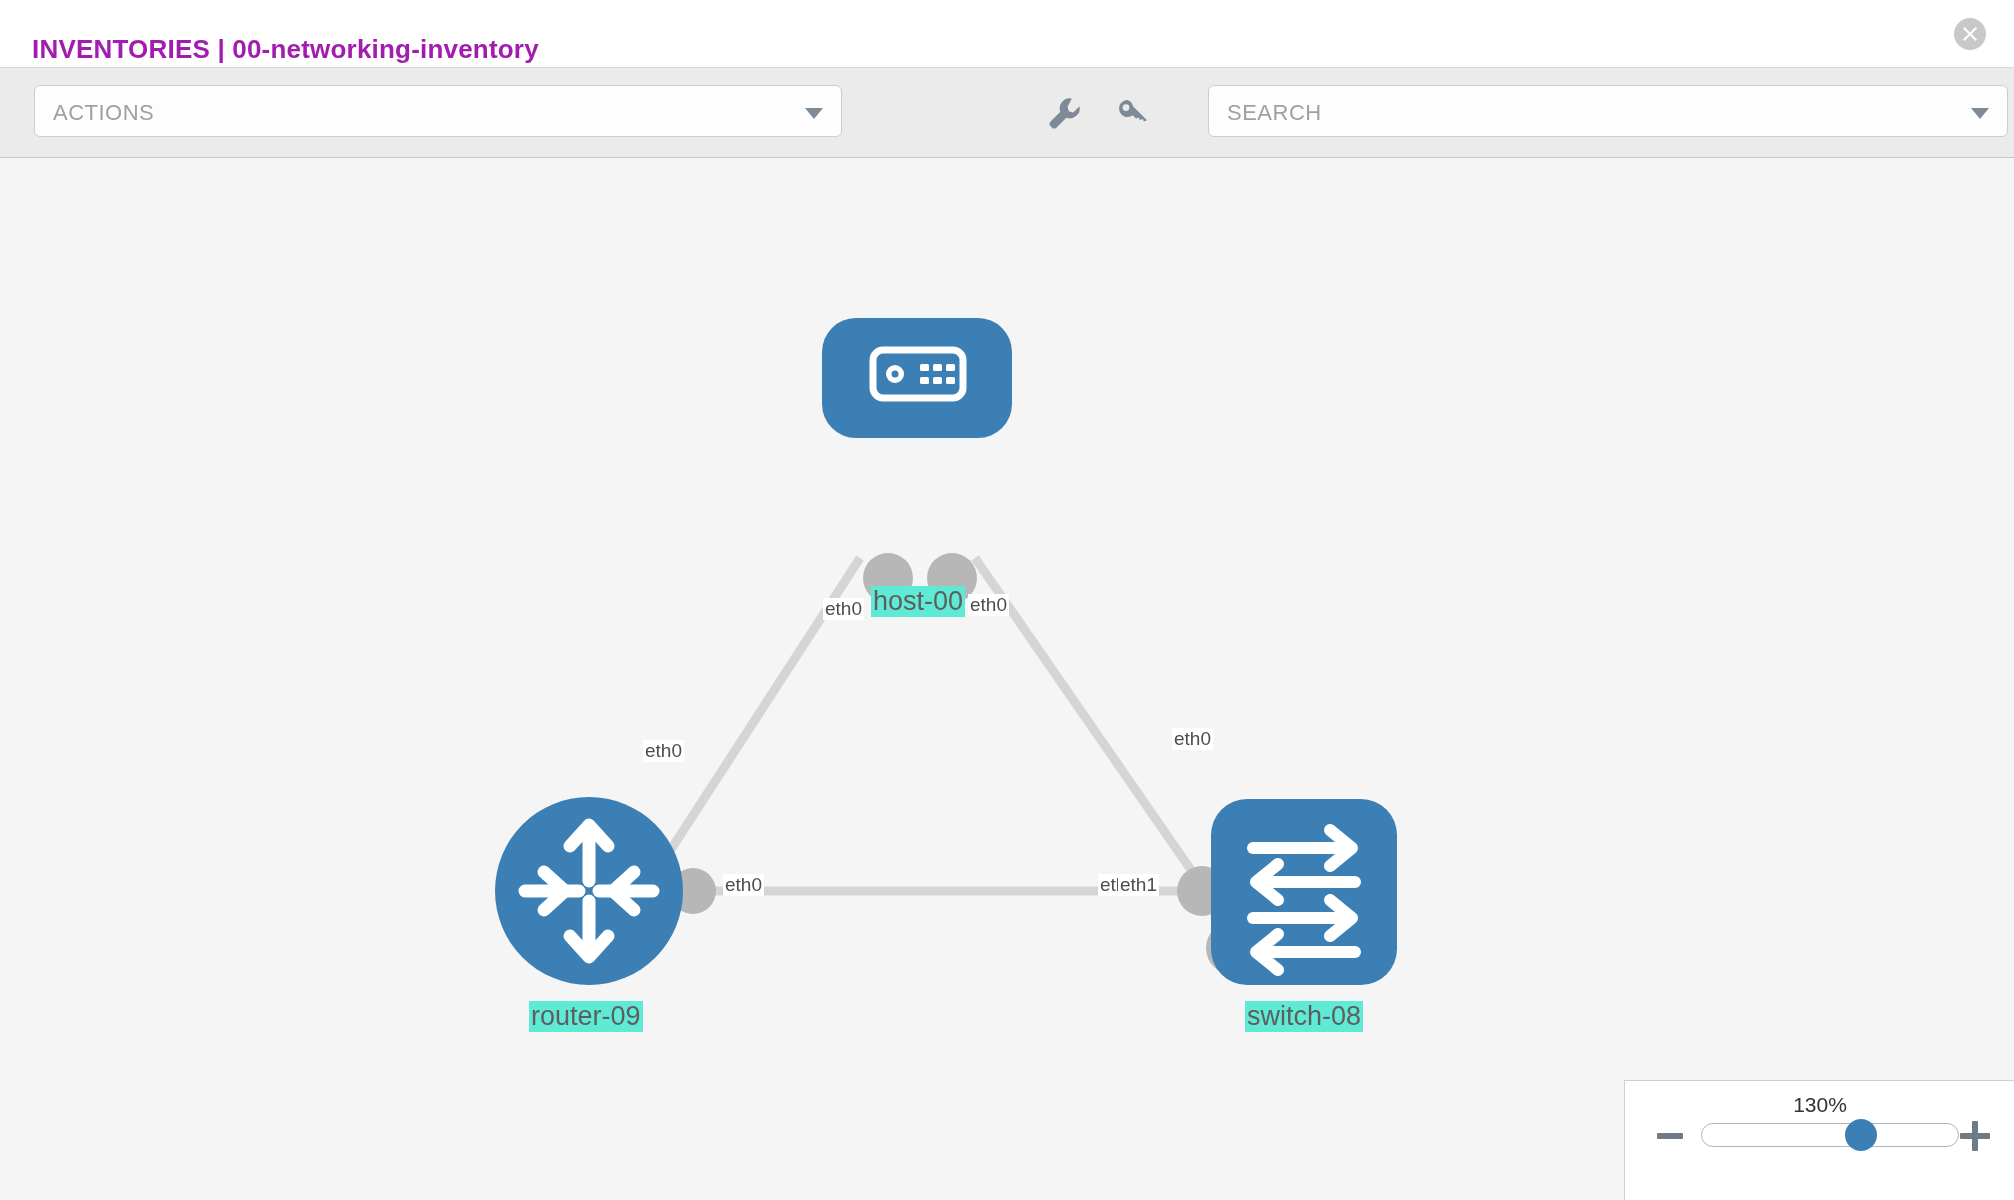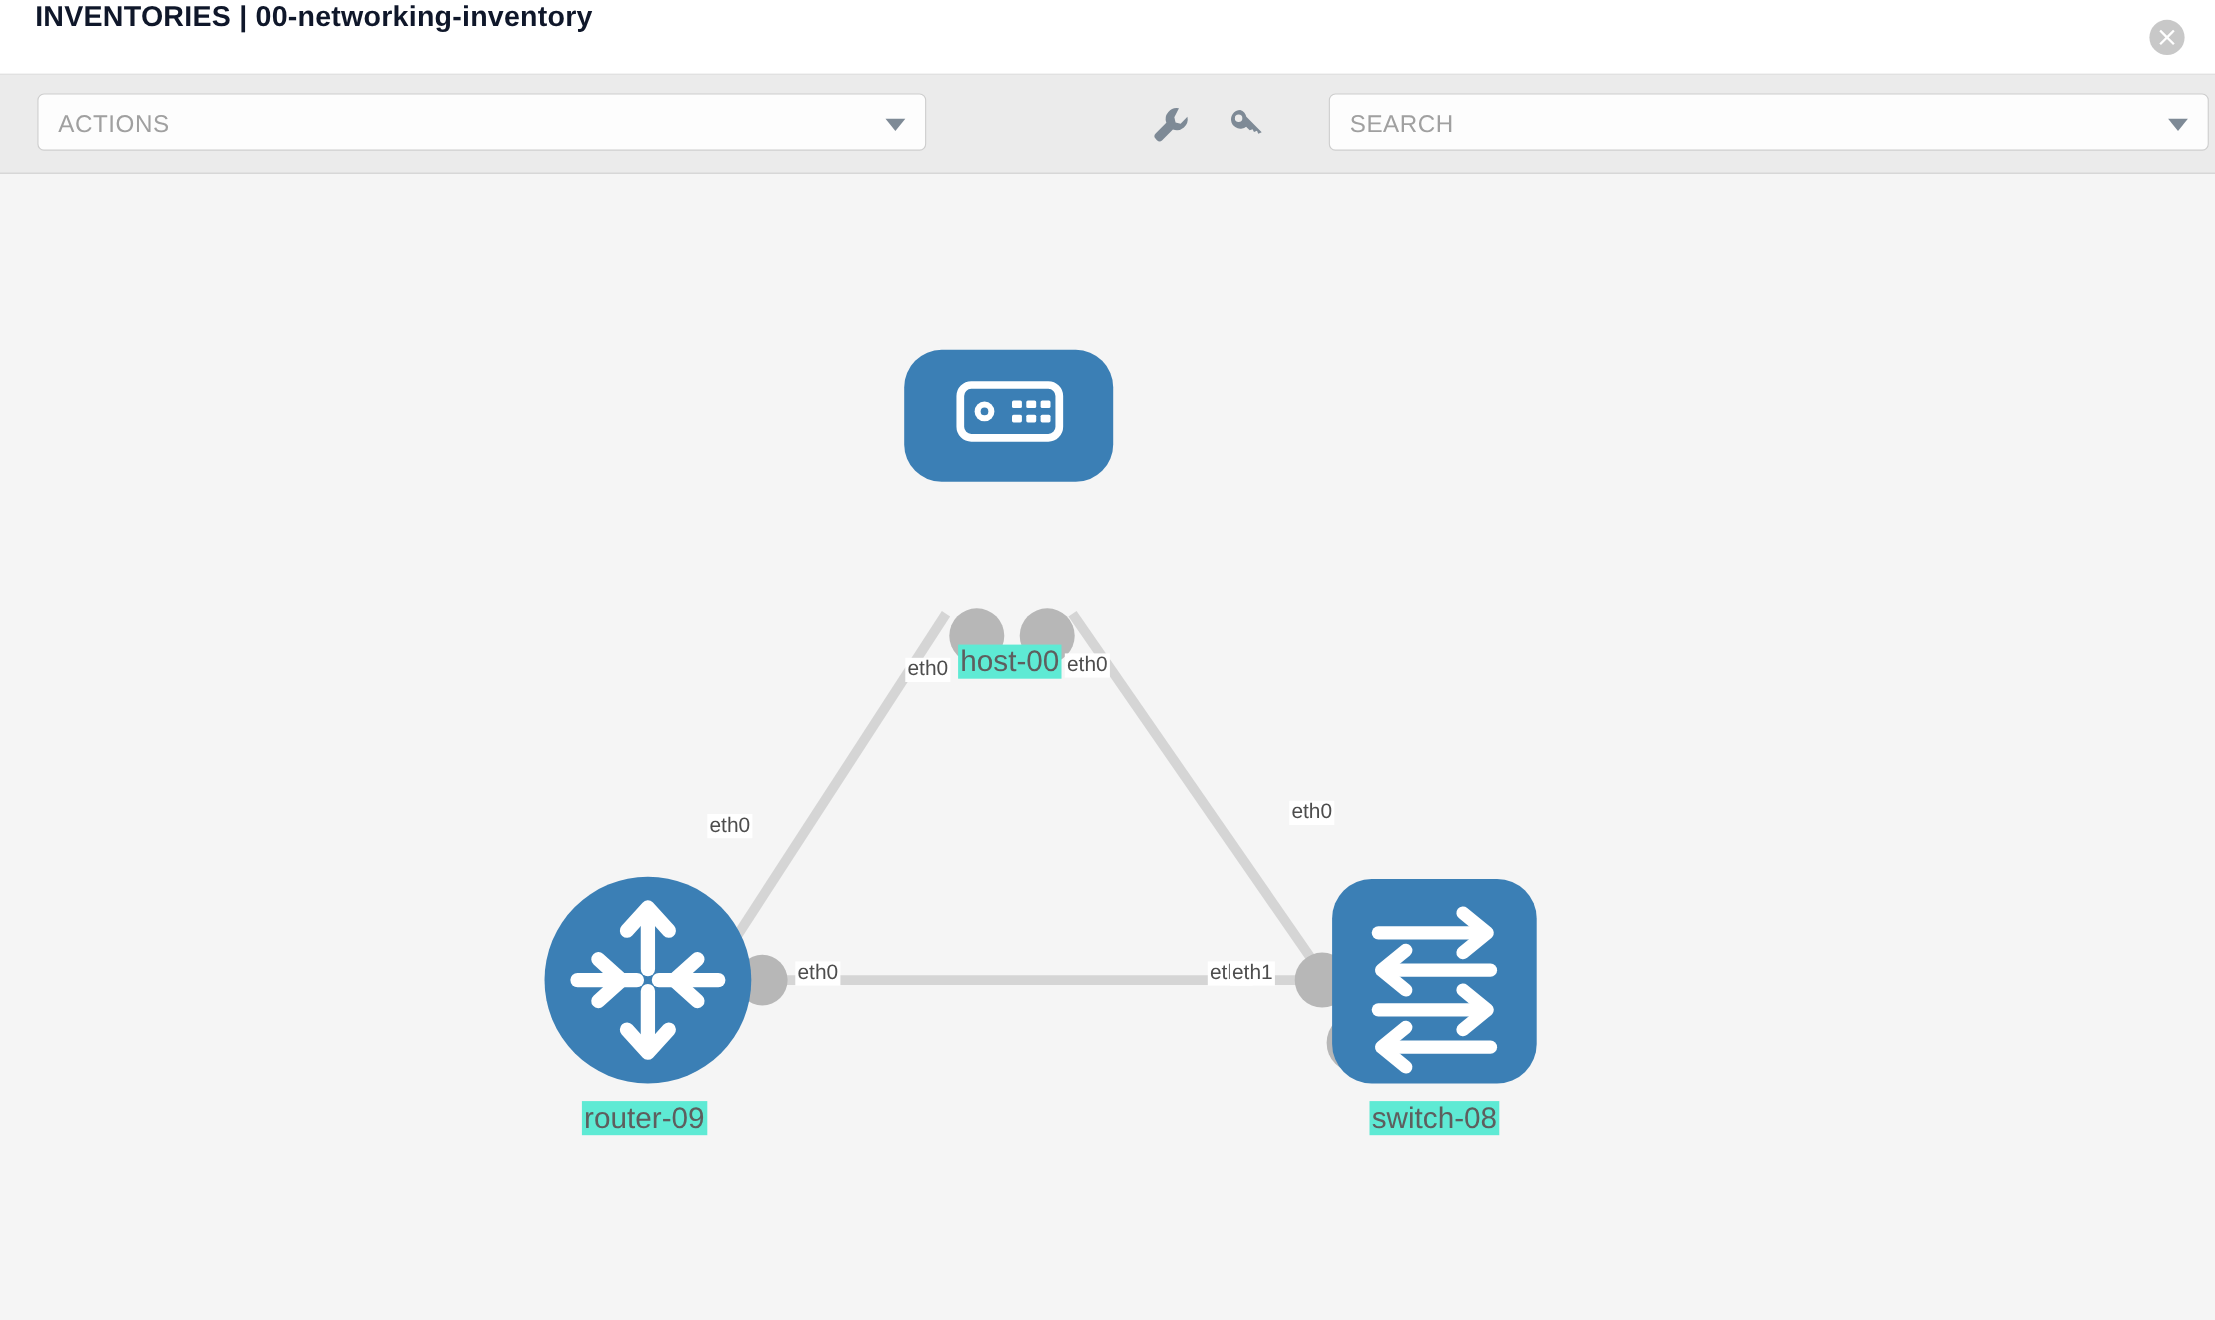--- a/index.html
+++ b/index.html
@@ -11,22 +11,22 @@
   }
   #app { position: relative; width: 2014px; height: 1200px; background: #f5f5f5; }
 
   
   .header {
     position: absolute; top: 0; left: 0; width: 2014px; height: 68px;
     background: #ffffff;
     border-bottom: 1px solid #d7d7d7;
   }
   .header-title {
-    position: absolute; left: 32px; top: 0;
-    font-size: 26px; font-weight: bold; color: #0f172a;
+    position: absolute; left: 32px; top: 34px;
+    font-size: 26px; font-weight: bold; color: #a21caf;
     letter-spacing: 0.2px; white-space: nowrap;
   }
   .close-btn {
     position: absolute; right: 28px; top: 18px;
     width: 32px; height: 32px; border-radius: 50%;
     background: #c8c8c8; cursor: pointer;
   }
   .close-btn svg { position: absolute; left: 7px; top: 7px; }
 
   
@@ -246,14 +246,21 @@
     <div class="iface-label" style="left:643px; top:582px;">eth0</div>
     <div class="iface-label" style="left:1172px; top:570px;">eth0</div>
     <div class="iface-label" style="left:723px; top:716px;">eth0</div>
     <div class="iface-label" style="left:1098px; top:716px;">eth0</div>
     <div class="iface-label" style="left:1118px; top:716px;">eth1</div>
 
     <div class="node-label" style="left:871px; top:428px;">host-00</div>
     <div class="node-label" style="left:529px; top:843px;">router-09</div>
     <div class="node-label" style="left:1245px; top:843px;">switch-08</div>
 
+    <div class="zoom-widget">
+      <div class="zoom-pct">130%</div>
+      <div class="zoom-minus"></div>
+      <div class="zoom-track"></div>
+      <div class="zoom-thumb" style="left: 219.96px;"></div>
+      <div class="zoom-plus"></div>
+    </div>
   </div>
 </div>
 
 </body></html>

